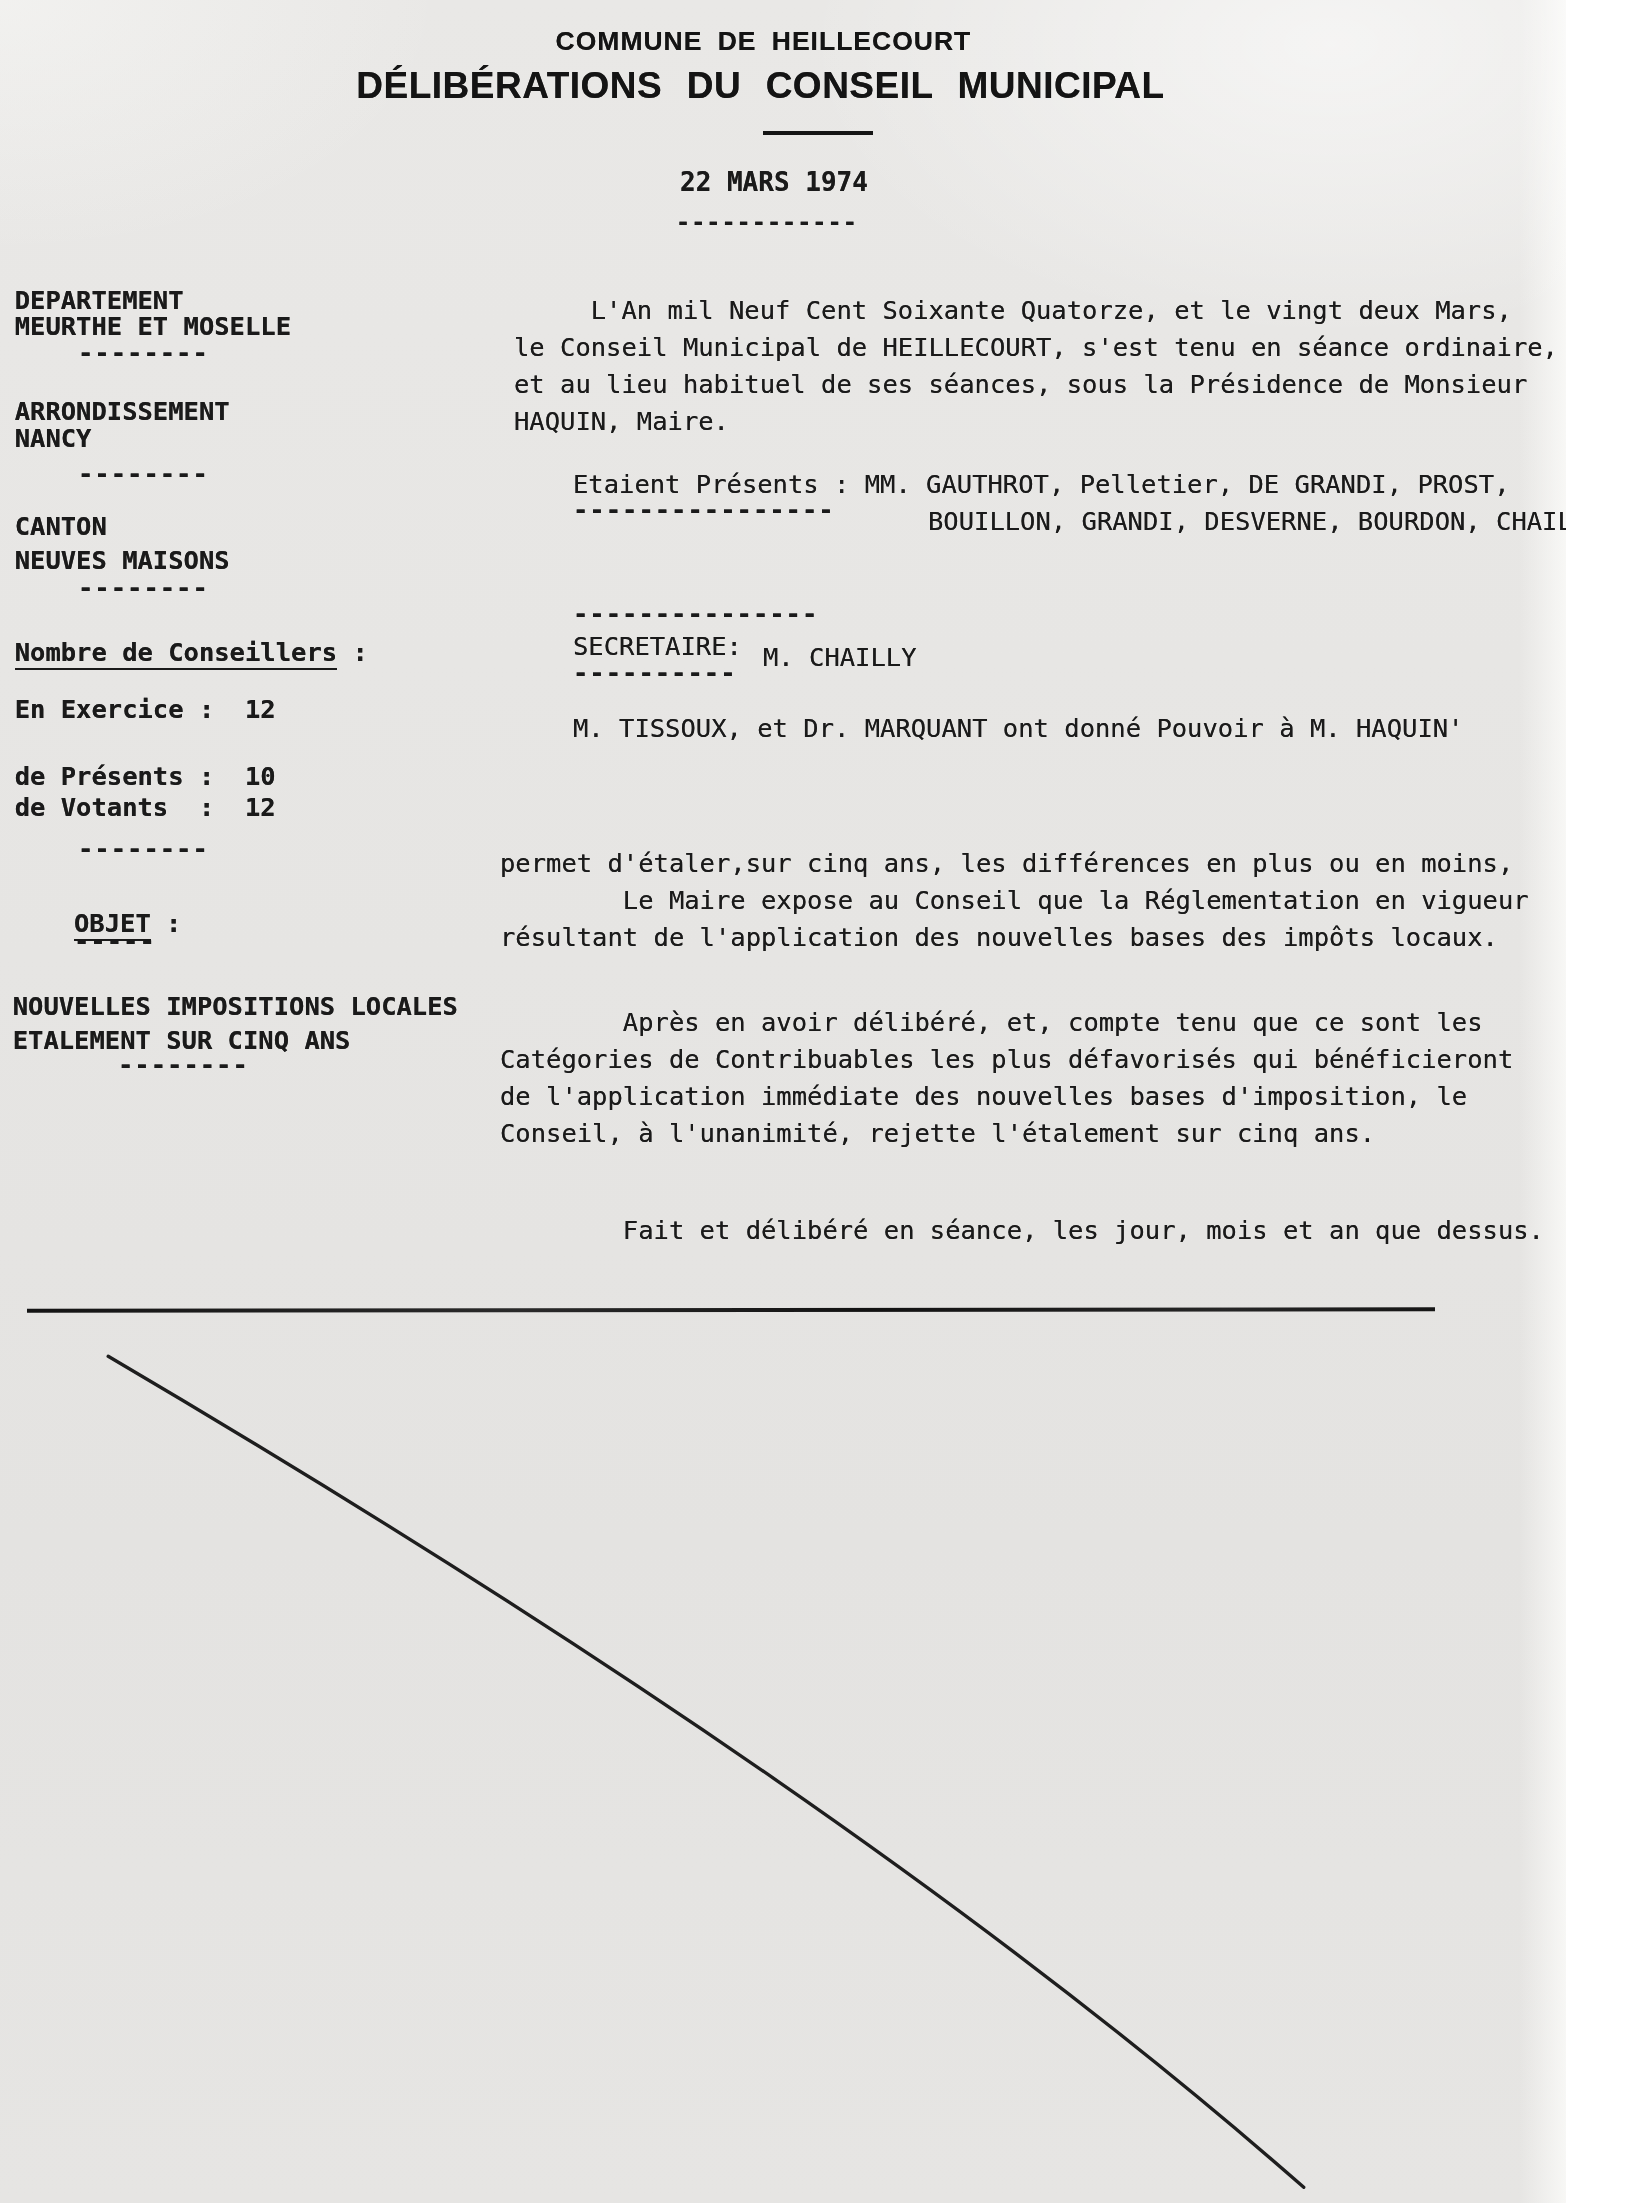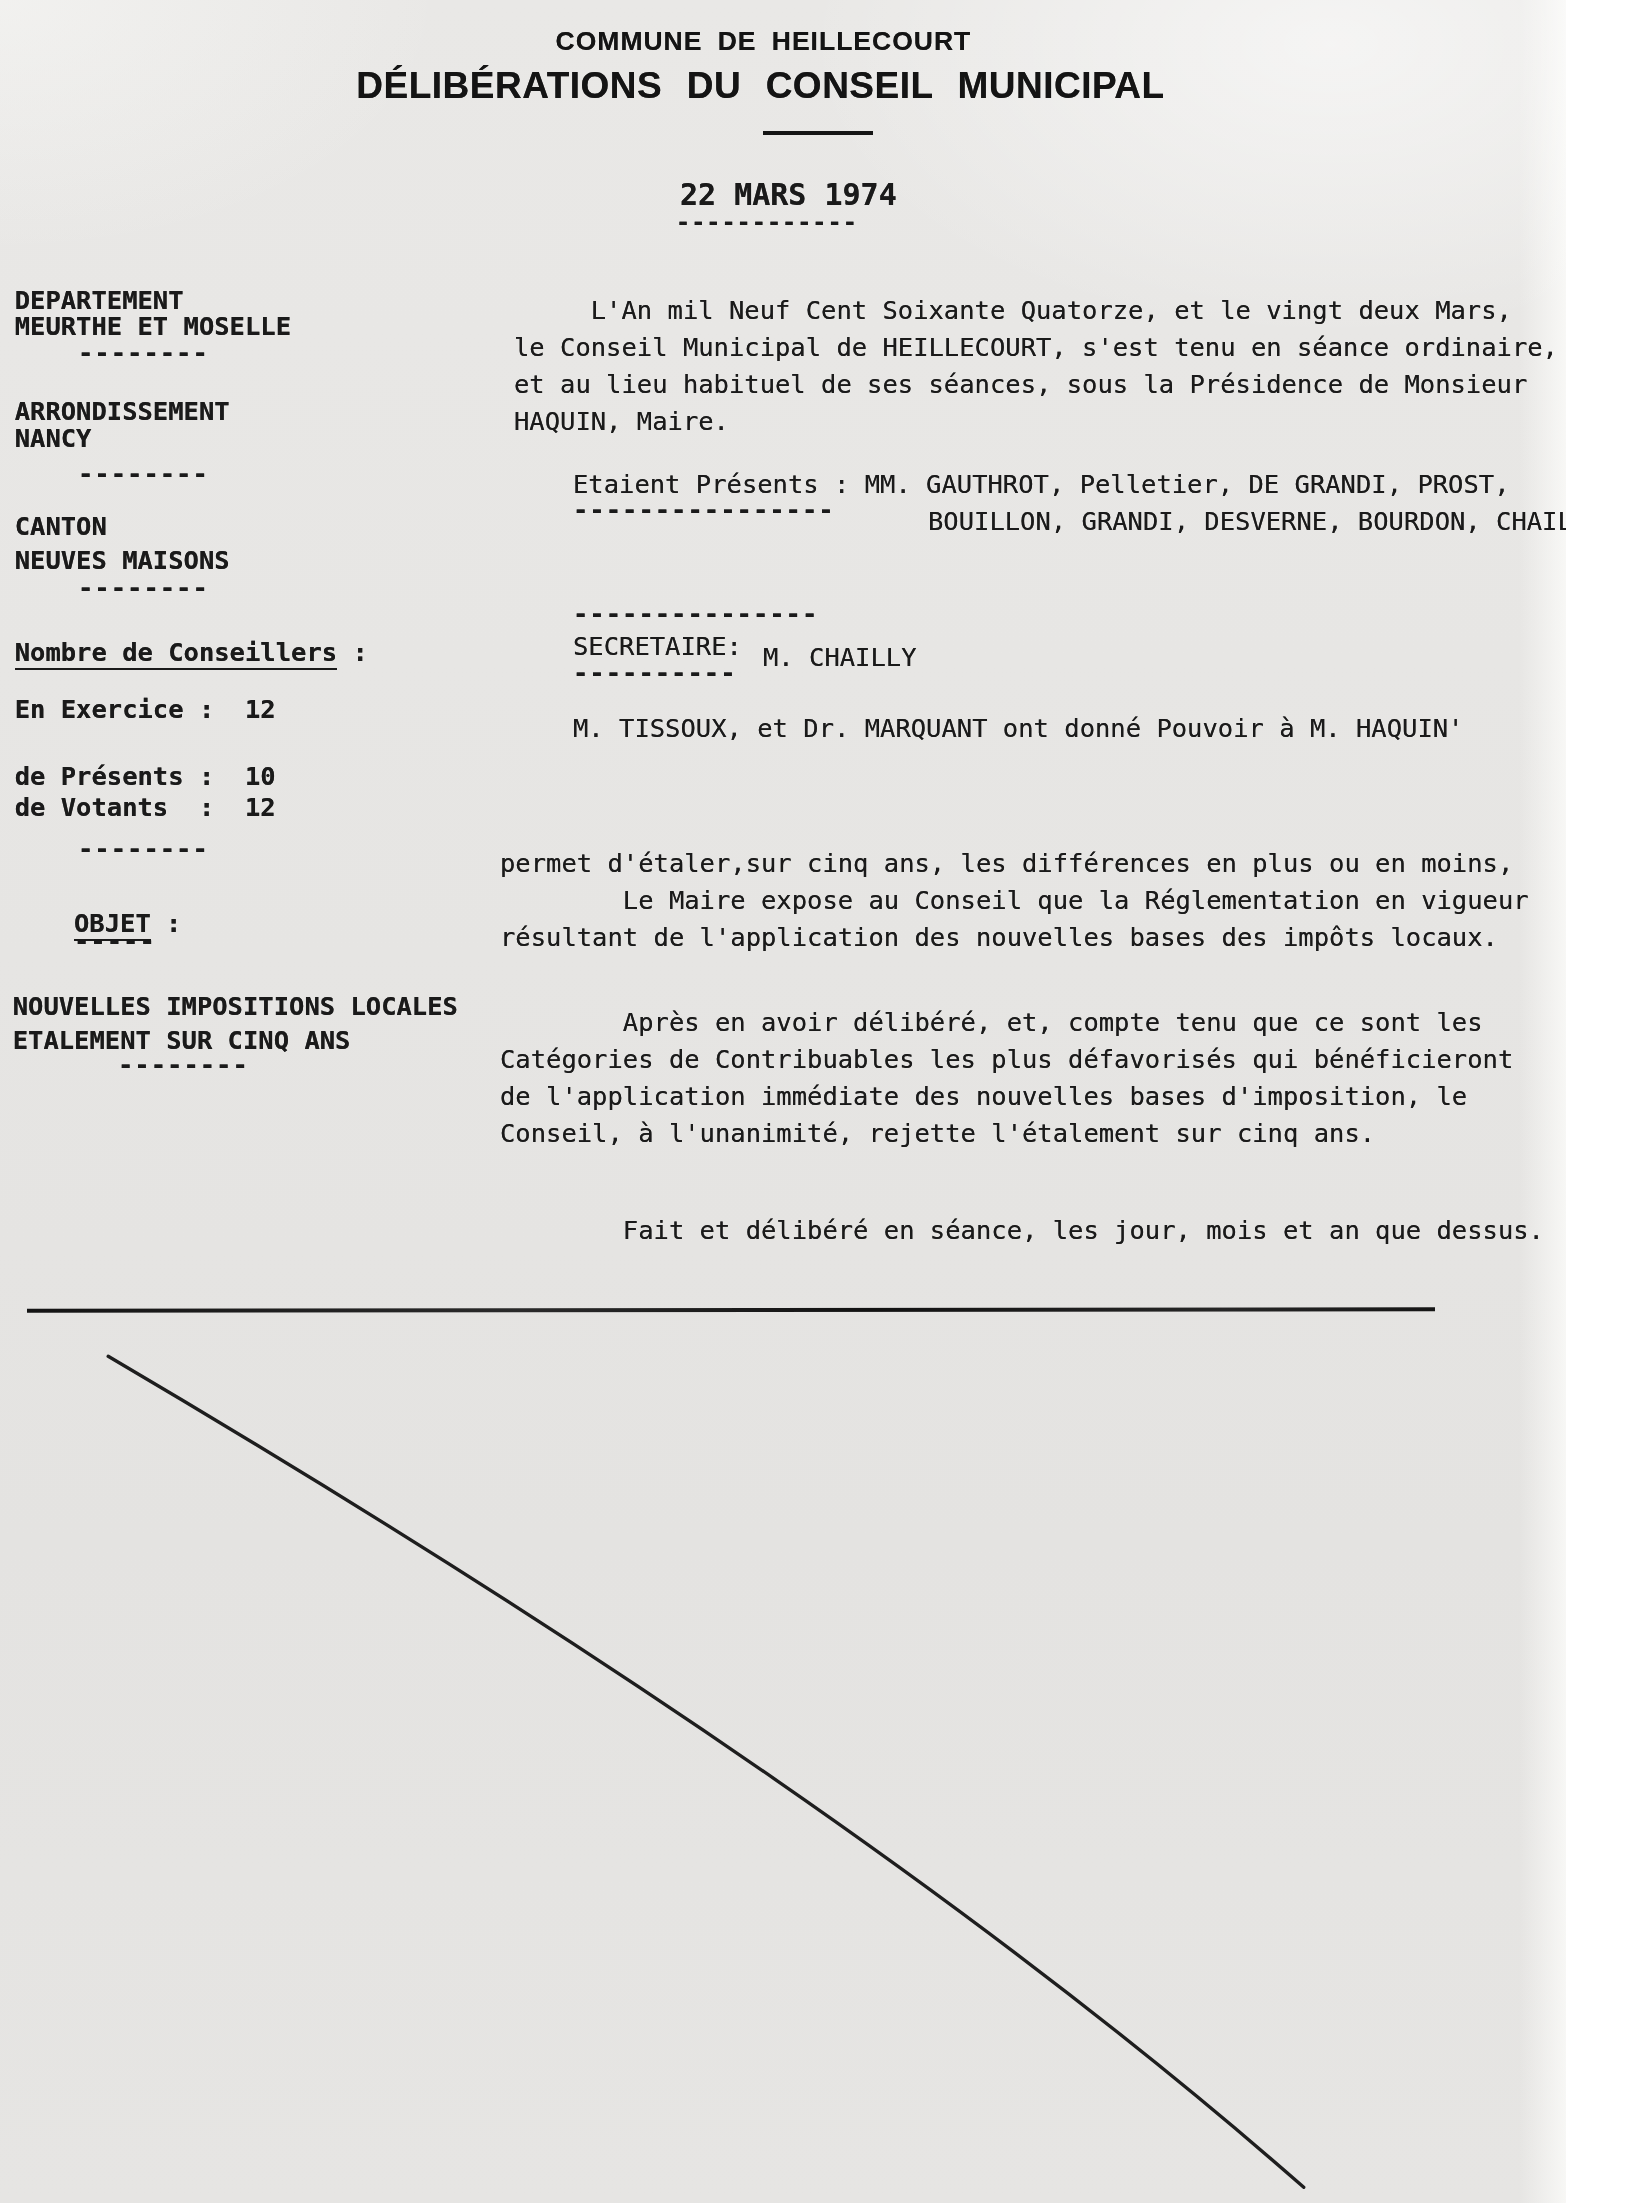--- a/index.html
+++ b/index.html
@@ -31,21 +31,21 @@
 <body>
 
 <div class="page">
 
   <div class="abs sans b ink" style="left:0;right:0;top:25.5px;text-align:center;font-size:26.5px;letter-spacing:1px;word-spacing:6.9px;transform:translateX(-19.6px);">COMMUNE DE HEILLECOURT</div>
 
   <div class="abs sans b ink" style="left:0;right:0;top:65px;text-align:center;font-size:37px;letter-spacing:0.5px;word-spacing:13.7px;transform:translateX(-22.5px);">DÉLIBÉRATIONS  DU  CONSEIL  MUNICIPAL</div>
 
   <div class="abs rule" style="left:763px;top:131px;width:110px;height:3.9px;"></div>
 
-  <div class="abs mono b ink" style="left:680px;top:177px;font-size:30px;">22 MARS 1974</div>
+  <div class="abs mono b ink" style="left:680px;top:167px;font-size:26px;">22 MARS 1974</div>
   <div class="abs mono b dashrow ink" style="left:676px;top:208px;font-size:23.5px;">------------</div>
 
   <div class="abs mono b ink" style="left:14.7px;top:285px;">DEPARTEMENT</div>
   <div class="abs mono b ink" style="left:14.7px;top:311px;">MEURTHE ET MOSELLE</div>
   <div class="abs mono b dashrow ink" style="left:78px;top:337px;">--------</div>
 
   <div class="abs mono b ink" style="left:14.7px;top:396px;">ARRONDISSEMENT</div>
   <div class="abs mono b ink" style="left:14.7px;top:423px;">NANCY</div>
   <div class="abs mono b dashrow ink" style="left:78px;top:458px;">--------</div>
 

